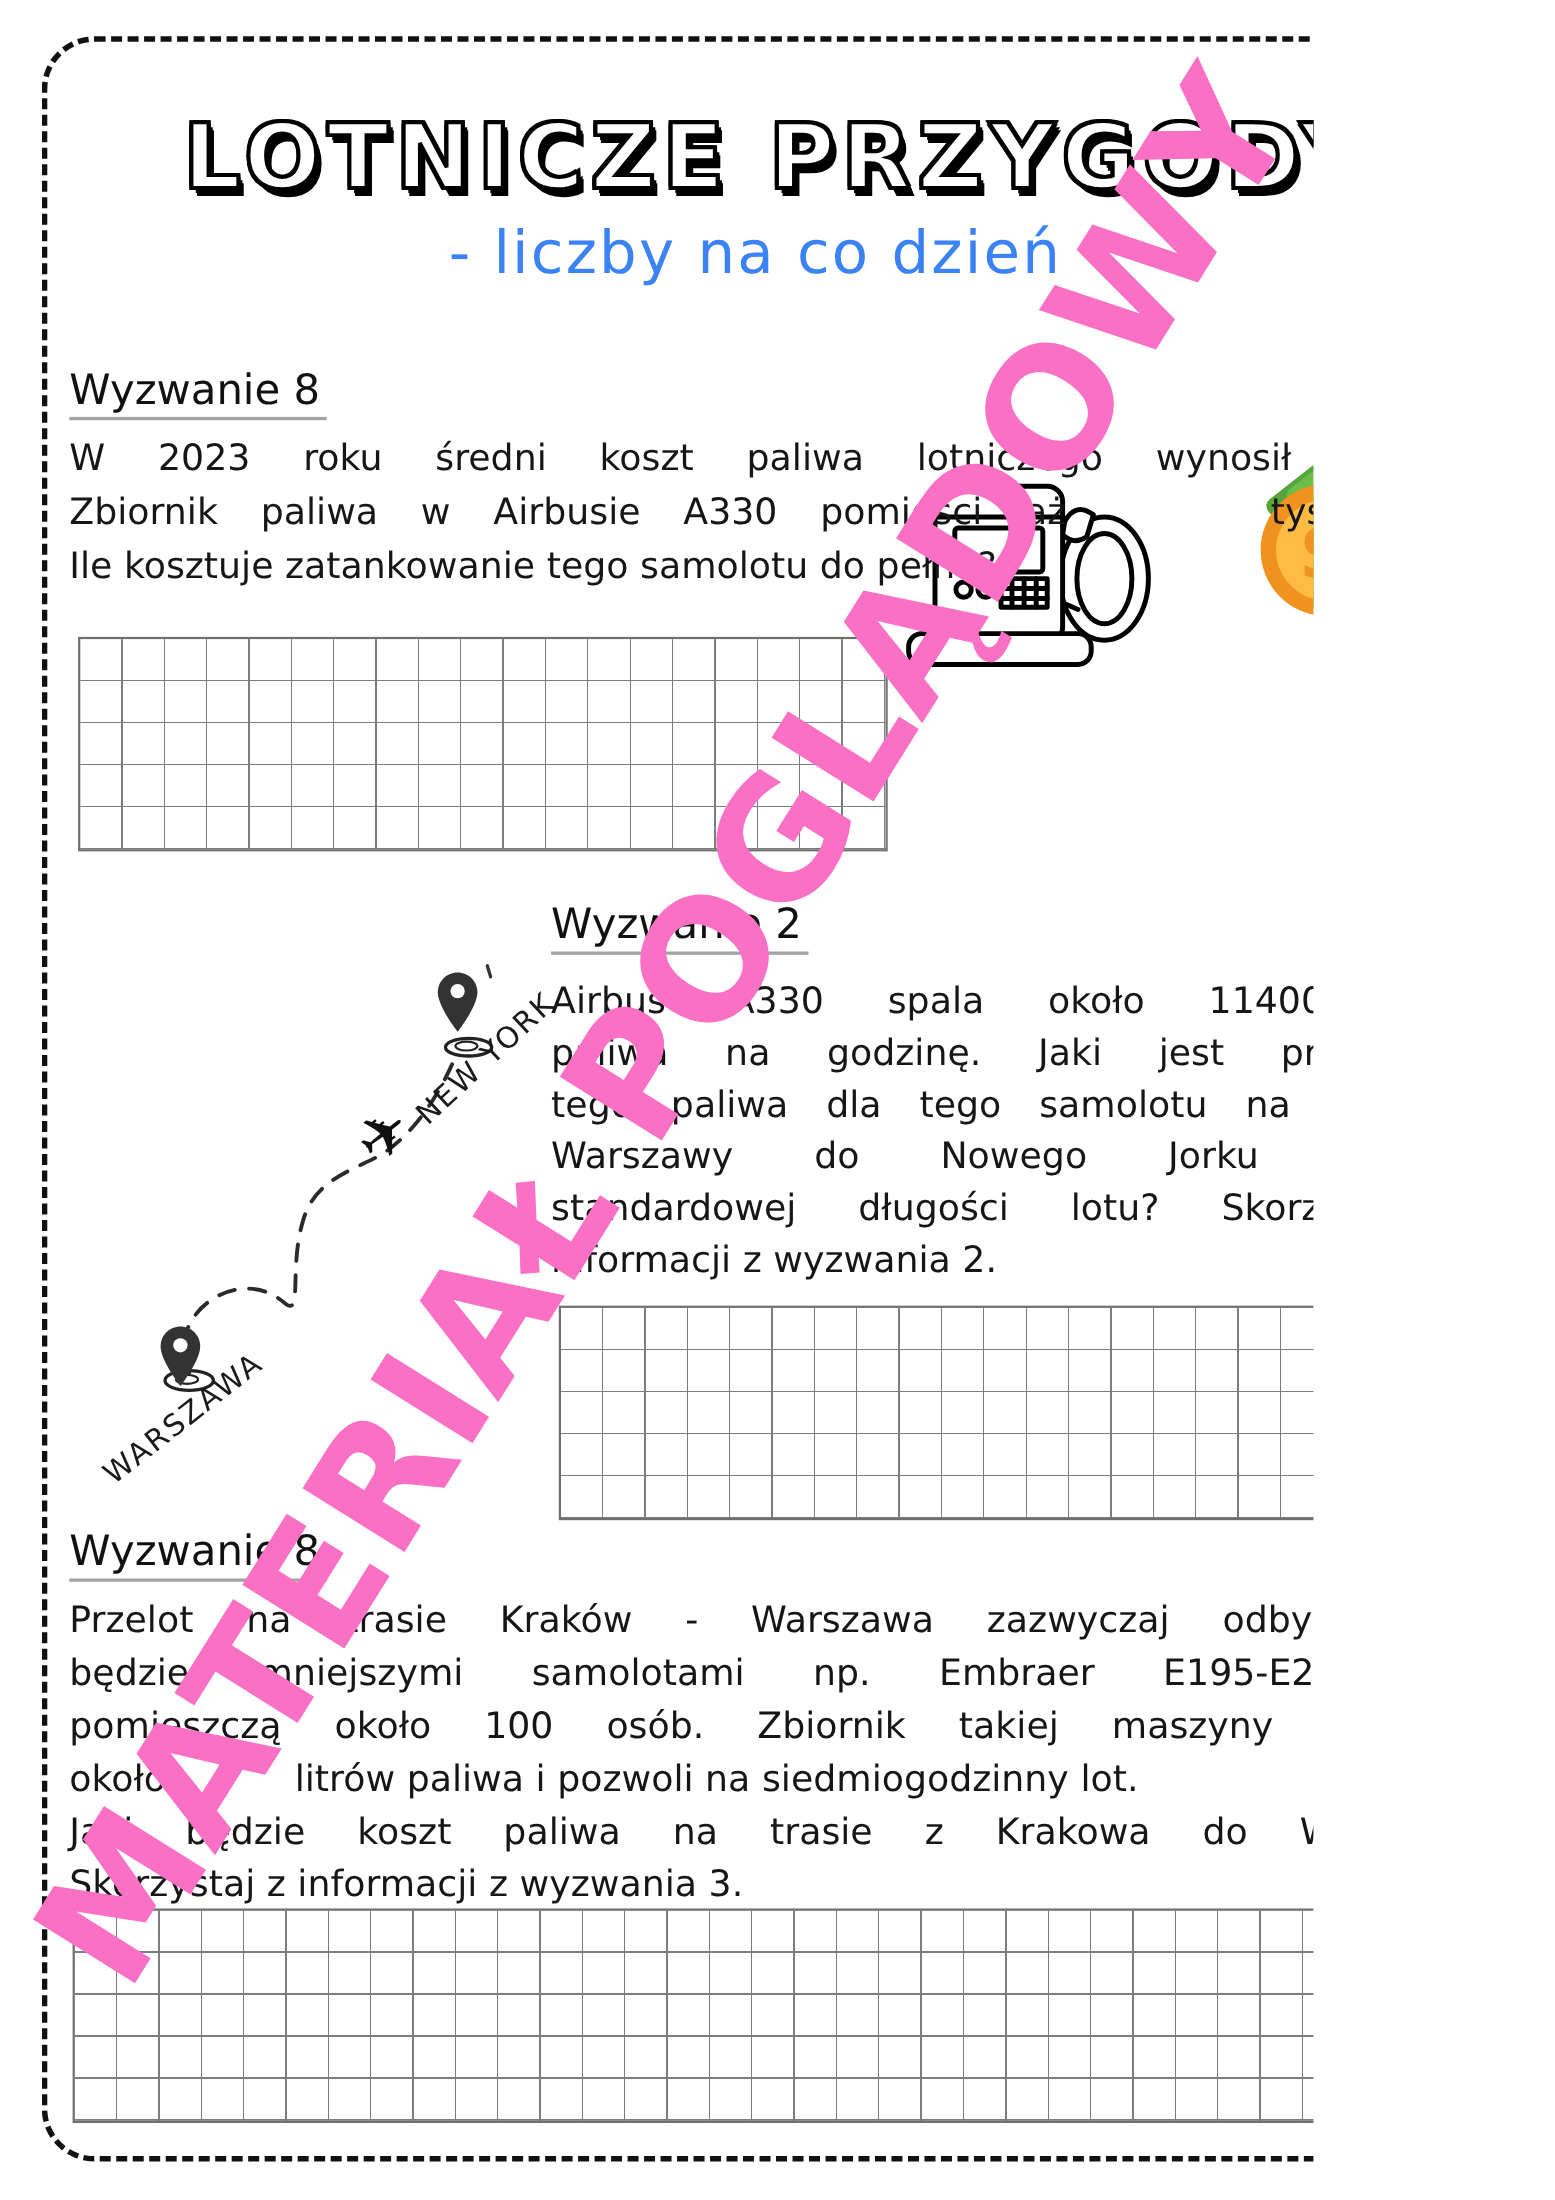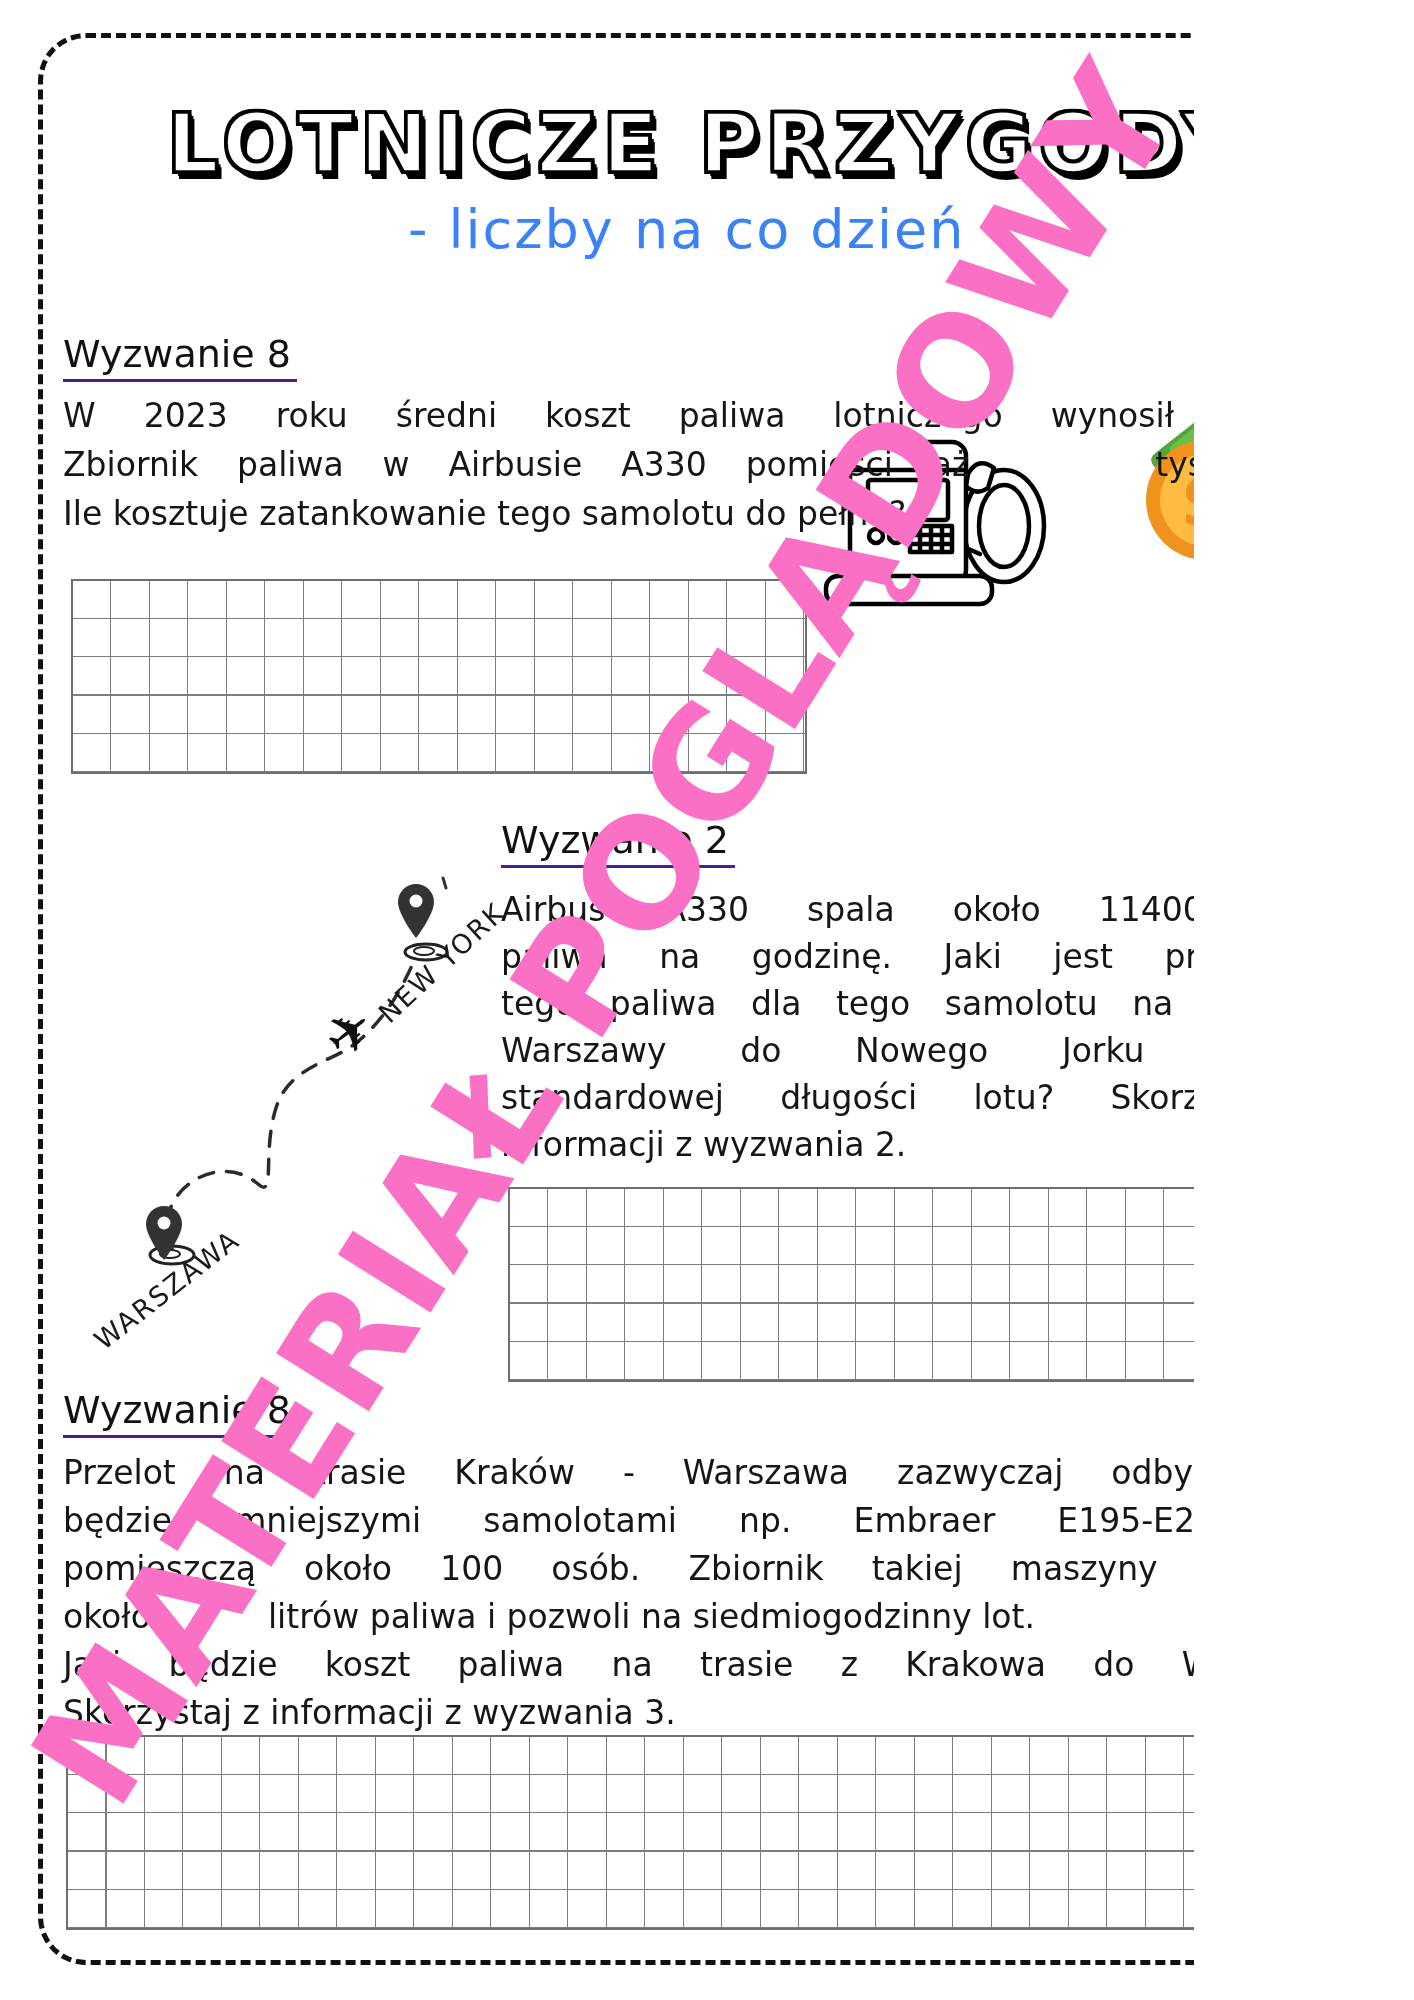--- a/index.html
+++ b/index.html
@@ -18,21 +18,21 @@
     text-shadow: 5px 7px 0 #000, -2px -2px 0 #000, 2px -2px 0 #000,
                  -2px 2px 0 #000, 2px 2px 0 #000, 4px 4px 0 #000;
     z-index:3; white-space:nowrap;
   }
   .subtitle{
     position:absolute; left:0; top:198px; width:1414px; text-align:center;
     font-size:54px; letter-spacing:2px; color:#3b82f6; z-index:2;
   }
   .challenge-heading{
     position:absolute; font-size:38px; color:#111;
-    border-bottom:3px solid #4c1d95; padding:0 6px 3px 0; z-index:2;text-align:right;
+    border-bottom:3px solid #a3a3a3; padding:0 6px 3px 0; z-index:2;text-align:right;
   }
   .h8{left:63px; top:332px;}
   .h9{left:501px; top:818px;}
   .h10{left:63px; top:1388px;}
   .textline{
     position:absolute; font-size:33px; line-height:48px; height:48px;
     text-align:justify; text-align-last:justify; color:#161616; z-index:2;
     overflow:visible;
   }
   .lastline{text-align-last:left;}

